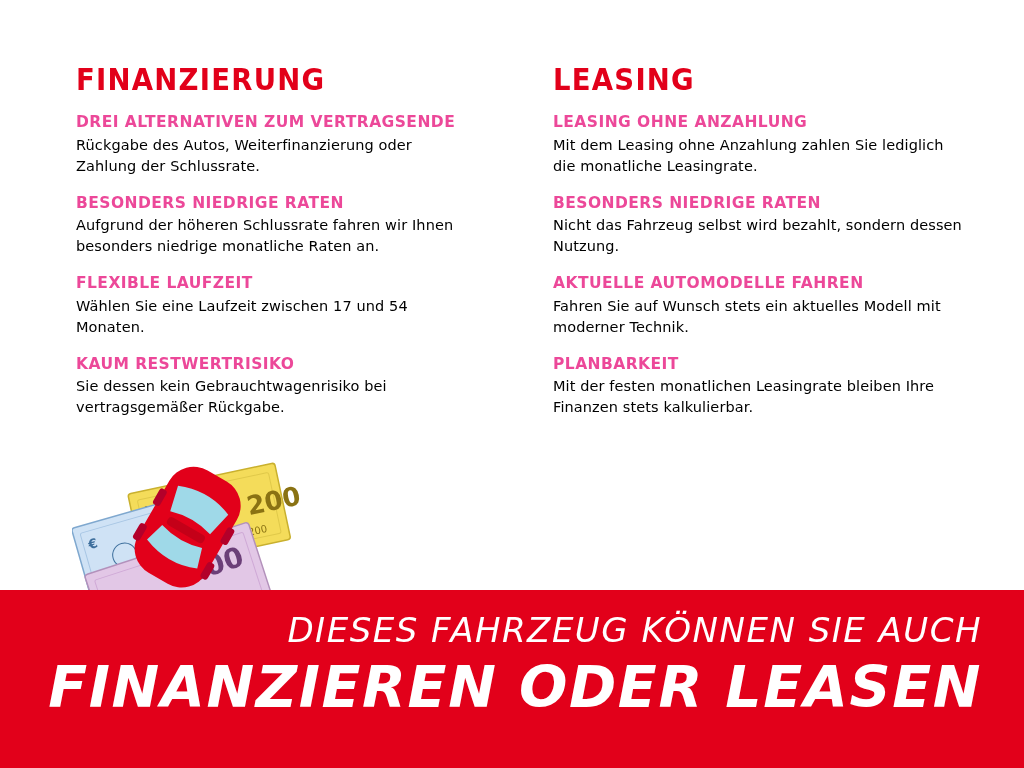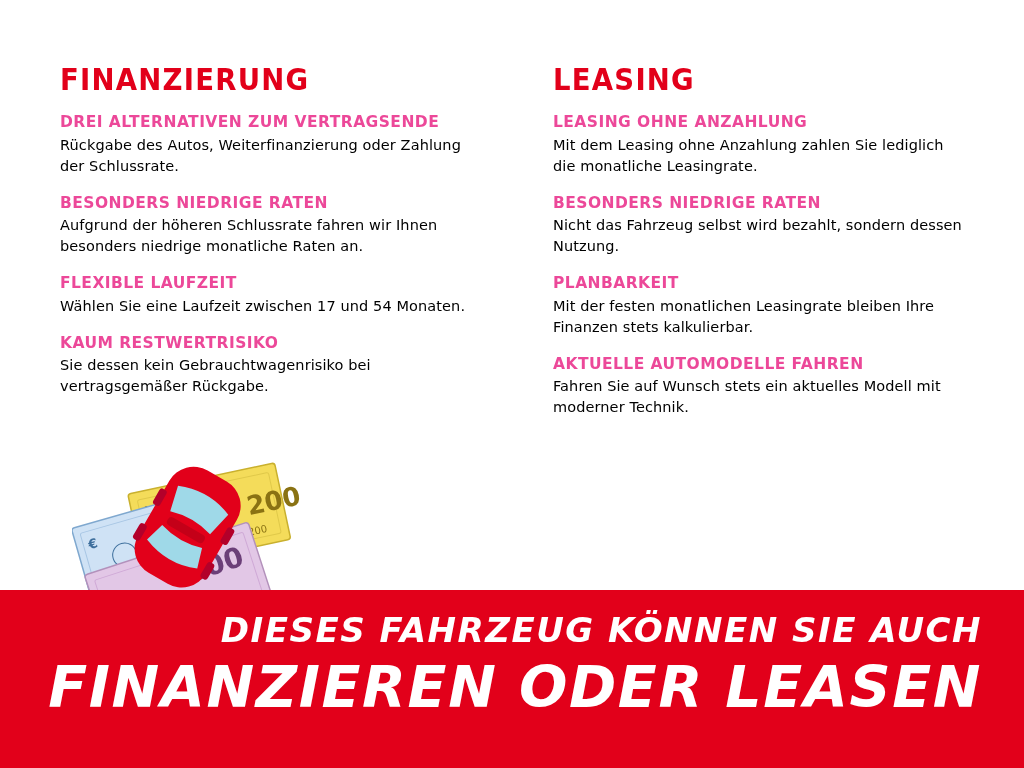--- a/index.html
+++ b/index.html
@@ -29,21 +29,21 @@
     top: 62px;
     left: 0;
     width: 1024px;
     display: flex;
   }
   .col {
     box-sizing: border-box;
   }
   .col-left {
     width: 478px;
-    padding-left: 60px;
+    padding-left: 76px;
     padding-right: 10px;
   }
   .col-right {
     width: 546px;
     padding-left: 75px;
     padding-right: 60px;
   }
 
   .col-title {
     color: #e2001a;
@@ -98,21 +98,21 @@
   }
   .banner-inner {
     position: absolute;
     right: 42px;
     top: 22px;
     text-align: right;
     color: #ffffff;
   }
   .banner-line1 {
     font-size: 34px;
-    font-weight: bold;
+    font-weight: normal;
     letter-spacing: 1.5px;
     text-transform: uppercase;
     font-style: italic;
     line-height: 1.1;
     white-space: nowrap;
   }
   .banner-line2 {
     font-size: 57px;
     font-weight: bold;
     letter-spacing: 1.6px;
@@ -161,27 +161,27 @@
         <div class="block-title">Leasing ohne Anzahlung</div>
         <p class="block-text">Mit dem Leasing ohne Anzahlung zahlen Sie lediglich die monatliche Leasingrate.</p>
       </div>
 
       <div class="block">
         <div class="block-title">Besonders niedrige Raten</div>
         <p class="block-text">Nicht das Fahrzeug selbst wird bezahlt, sondern dessen Nutzung.</p>
       </div>
 
       <div class="block">
+        <div class="block-title">Aktuelle Automodelle fahren</div>
+        <p class="block-text">Fahren Sie auf Wunsch stets ein aktuelles Modell mit moderner Technik.</p>
+      </div>
+
+      <div class="block">
         <div class="block-title">Planbarkeit</div>
         <p class="block-text">Mit der festen monatlichen Leasingrate bleiben Ihre Finanzen stets kalkulierbar.</p>
-      </div>
-
-      <div class="block">
-        <div class="block-title">Aktuelle Automodelle fahren</div>
-        <p class="block-text">Fahren Sie auf Wunsch stets ein aktuelles Modell mit moderner Technik.</p>
       </div>
     </div>
 
   </div>
 
   <div class="illustration">
     <svg width="260" height="200" viewBox="0 0 260 200" xmlns="http://www.w3.org/2000/svg">
 
       <g transform="rotate(-12 140 60)">
         <rect x="62" y="22" width="150" height="78" rx="3" fill="#f4dc5a" stroke="#c9b02e" stroke-width="1.5"></rect>

